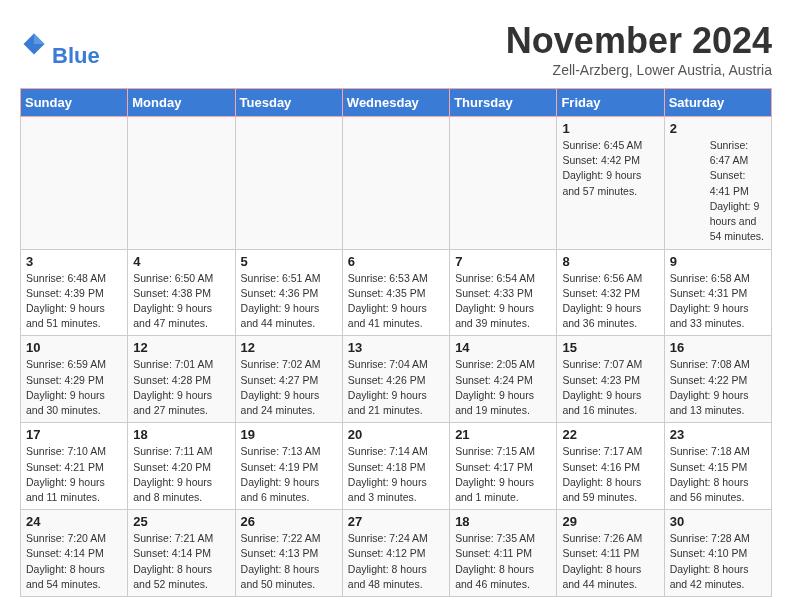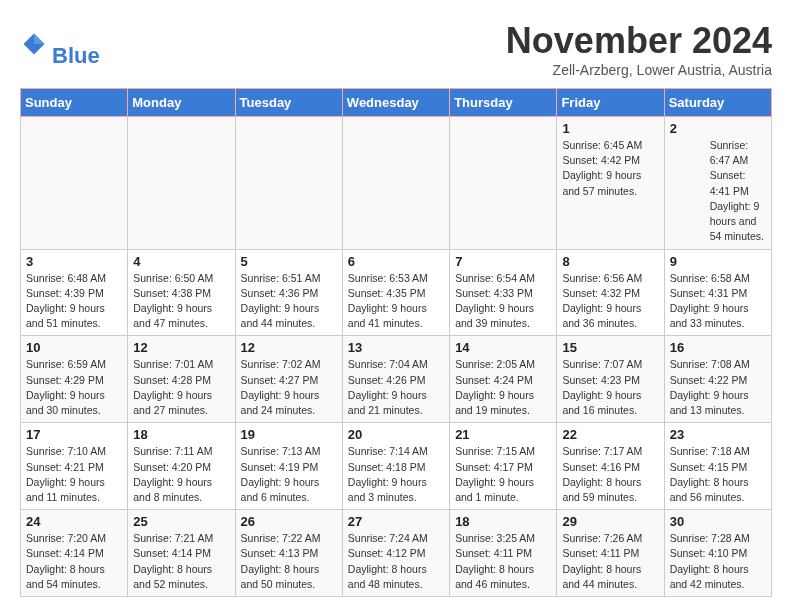--- a/index.html
+++ b/index.html
@@ -290,21 +290,21 @@
 Daylight: 8 hours and 50 minutes.</div>
         </td>
         <td>
           <span class="day-number">27</span>
           <div class="day-info" style="white-space: pre-line;">Sunrise: 7:24 AM
 Sunset: 4:12 PM
 Daylight: 8 hours and 48 minutes.</div>
         </td>
         <td>
           <span class="day-number">18</span>
-          <div class="day-info" style="white-space: pre-line;">Sunrise: 3:25 AM
+          <div class="day-info" style="white-space: pre-line;">Sunrise: 7:35 AM
 Sunset: 4:11 PM
 Daylight: 8 hours and 46 minutes.</div>
         </td>
         <td>
           <span class="day-number">29</span>
           <div class="day-info" style="white-space: pre-line;">Sunrise: 7:26 AM
 Sunset: 4:11 PM
 Daylight: 8 hours and 44 minutes.</div>
         </td>
         <td>

